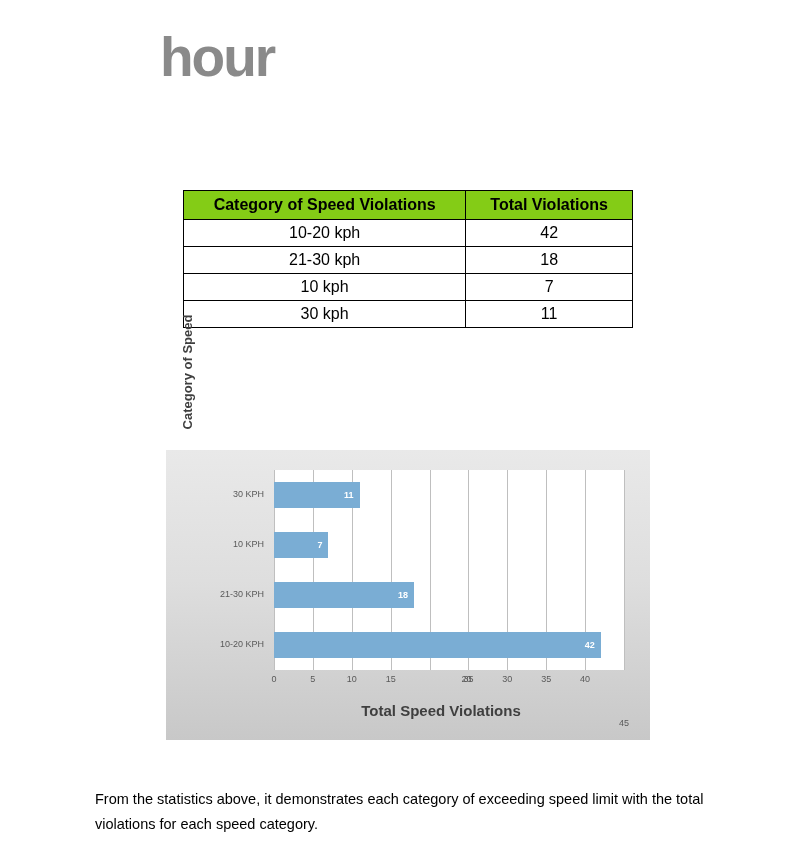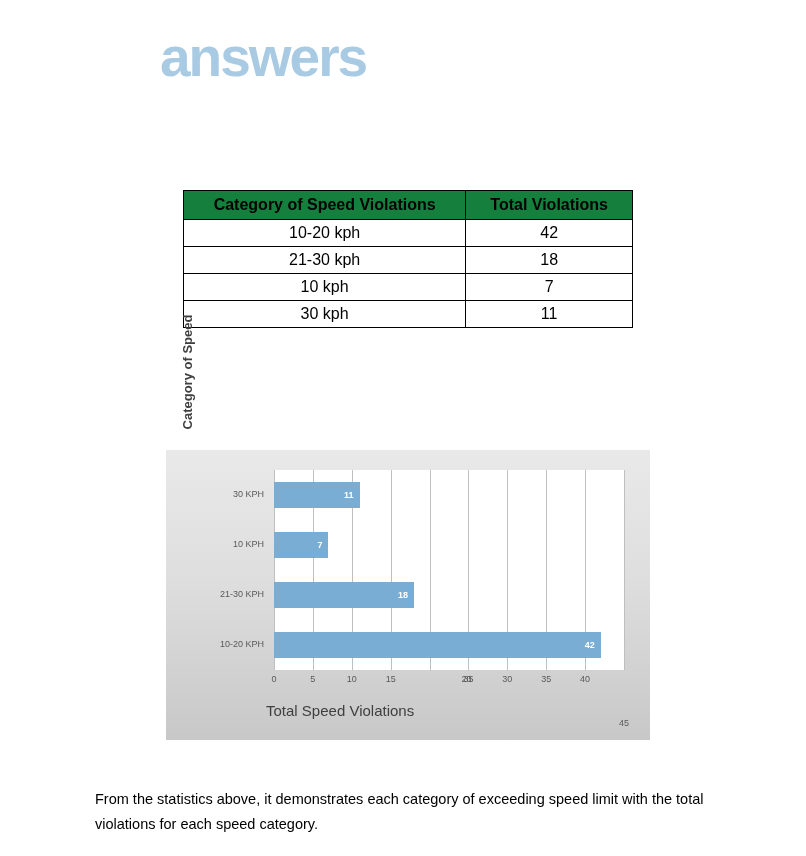--- a/index.html
+++ b/index.html
@@ -68,21 +68,21 @@
     font-size: 16px;
   }
   table.vio th, table.vio td {
     border: 1px solid #000;
     text-align: center;
     padding: 4px 2px;
     font-weight: normal;
   }
   table.vio thead th {
     font-weight: bold;
-    background: #15803d;
+    background: #84cc16;
     font-size: 16px;
     padding: 5px 2px;
   }
   table.vio td:first-child, table.vio th:first-child { width: 285px; }
   table.vio td:last-child, table.vio th:last-child { width: 165px; }
 
   
   .chart-panel {
     position: absolute;
     left: 166px;
@@ -107,23 +107,23 @@
     font-size: 13px;
     font-weight: bold;
     color: #3f3f3f;
     text-align: center;
   }
   .x-axis-title {
     position: absolute;
     left: 100px;
     top: 252px;
     width: 350px;
-    text-align: left;
+    text-align: center;
     font-size: 15px;
-    font-weight: normal;
+    font-weight: bold;
     color: #3f3f3f;
   }
   .plot {
     position: absolute;
     left: 108px;
     top: 20px;
     width: 350px;
     height: 200px;
     background: #ffffff;
   }
@@ -180,21 +180,21 @@
     width: 620px;
     font-size: 14.5px;
     line-height: 1.75;
     color: #000000;
   }
 </style>
 </head>
 <body>
 
 <div class="logo">
-  <span class="logo-answers">answers</span>
+  <span class="logo-hour">hour</span>
 </div>
 
 <div class="table-wrap">
   <table class="vio">
     <thead>
       <tr>
         <th>Category of Speed  Violations</th>
         <th>Total Violations</th>
       </tr>
     </thead>

